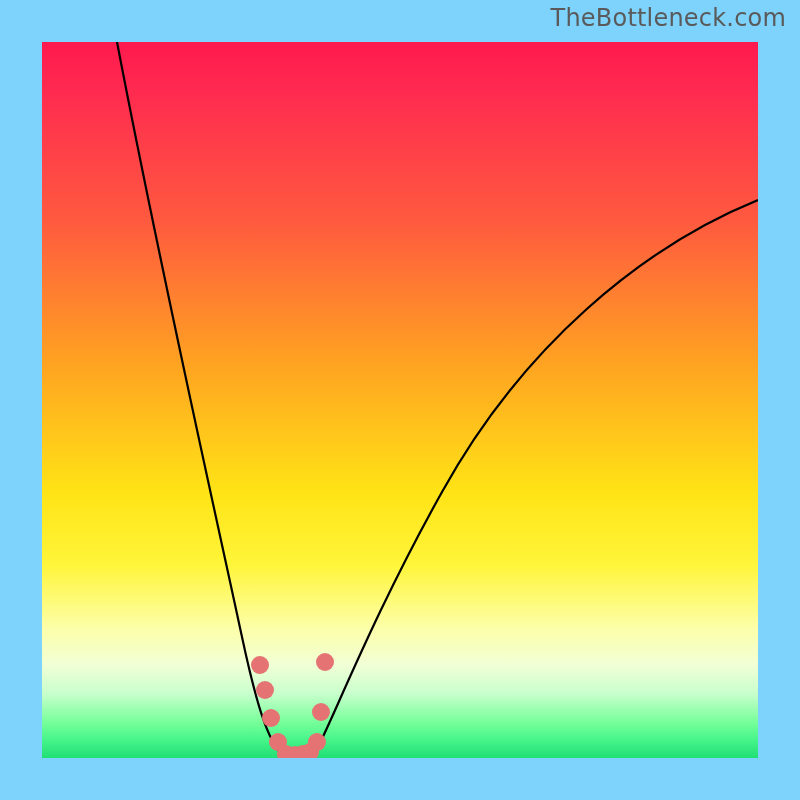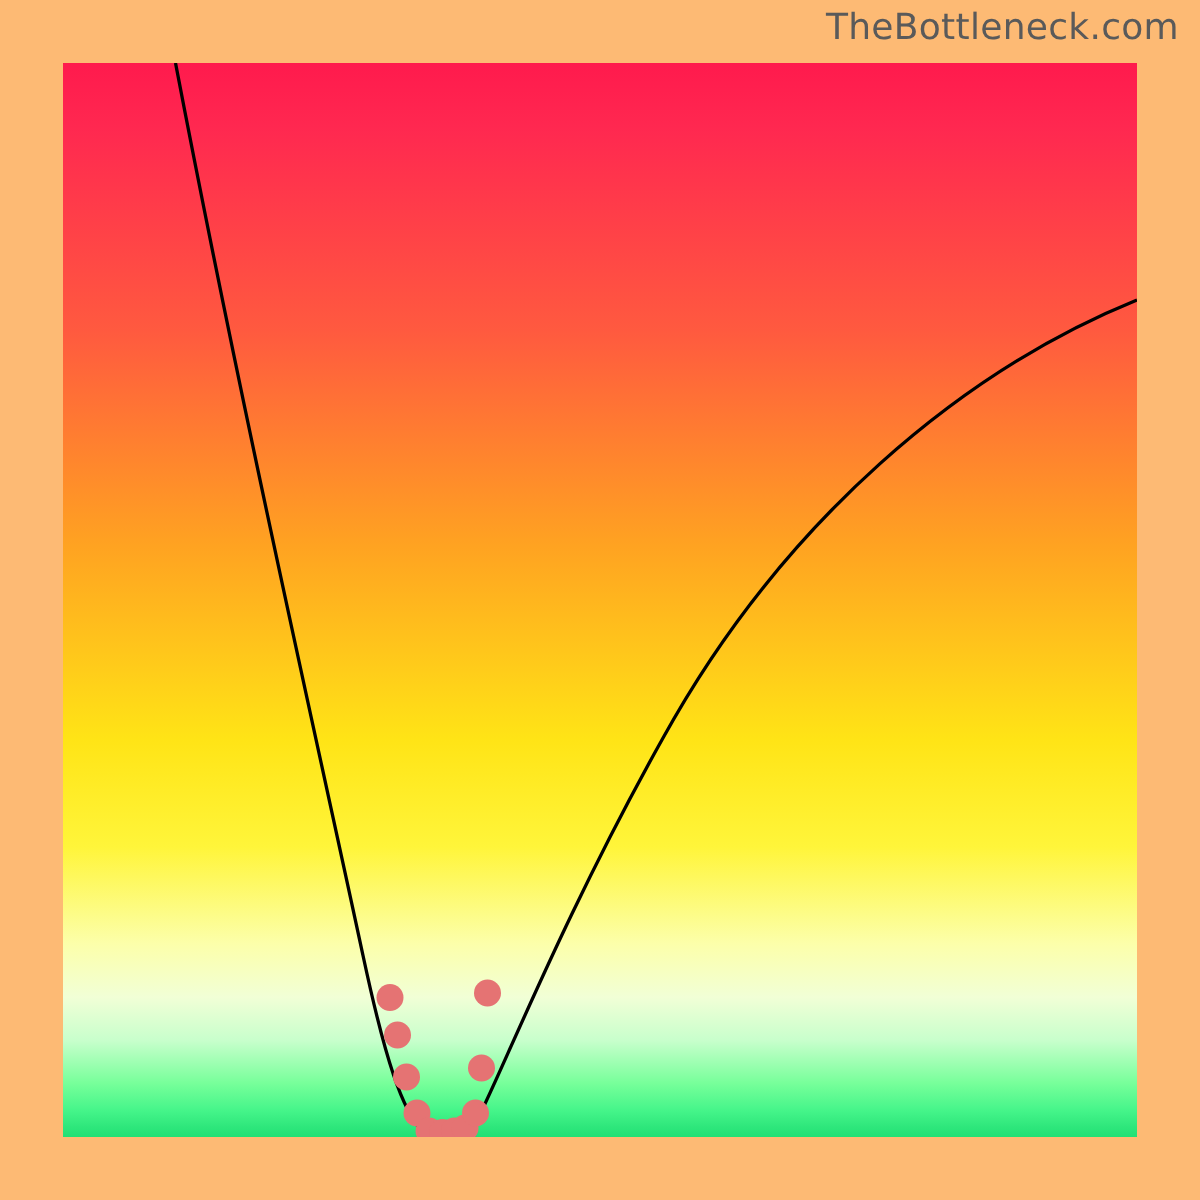--- a/index.html
+++ b/index.html
@@ -9,21 +9,21 @@
     height: 800px;
     overflow: hidden;
     background: #fff;
   }
   .frame {
     position: absolute;
     left: 0;
     top: 0;
     width: 800px;
     height: 800px;
-    background: #fdba74;
+    background: #7dd3fc;
   }
   .plot {
     position: absolute;
     left: 42px;
     top: 42px;
     width: 716px;
     height: 716px;
     overflow: hidden;
   }
   .gradient {

